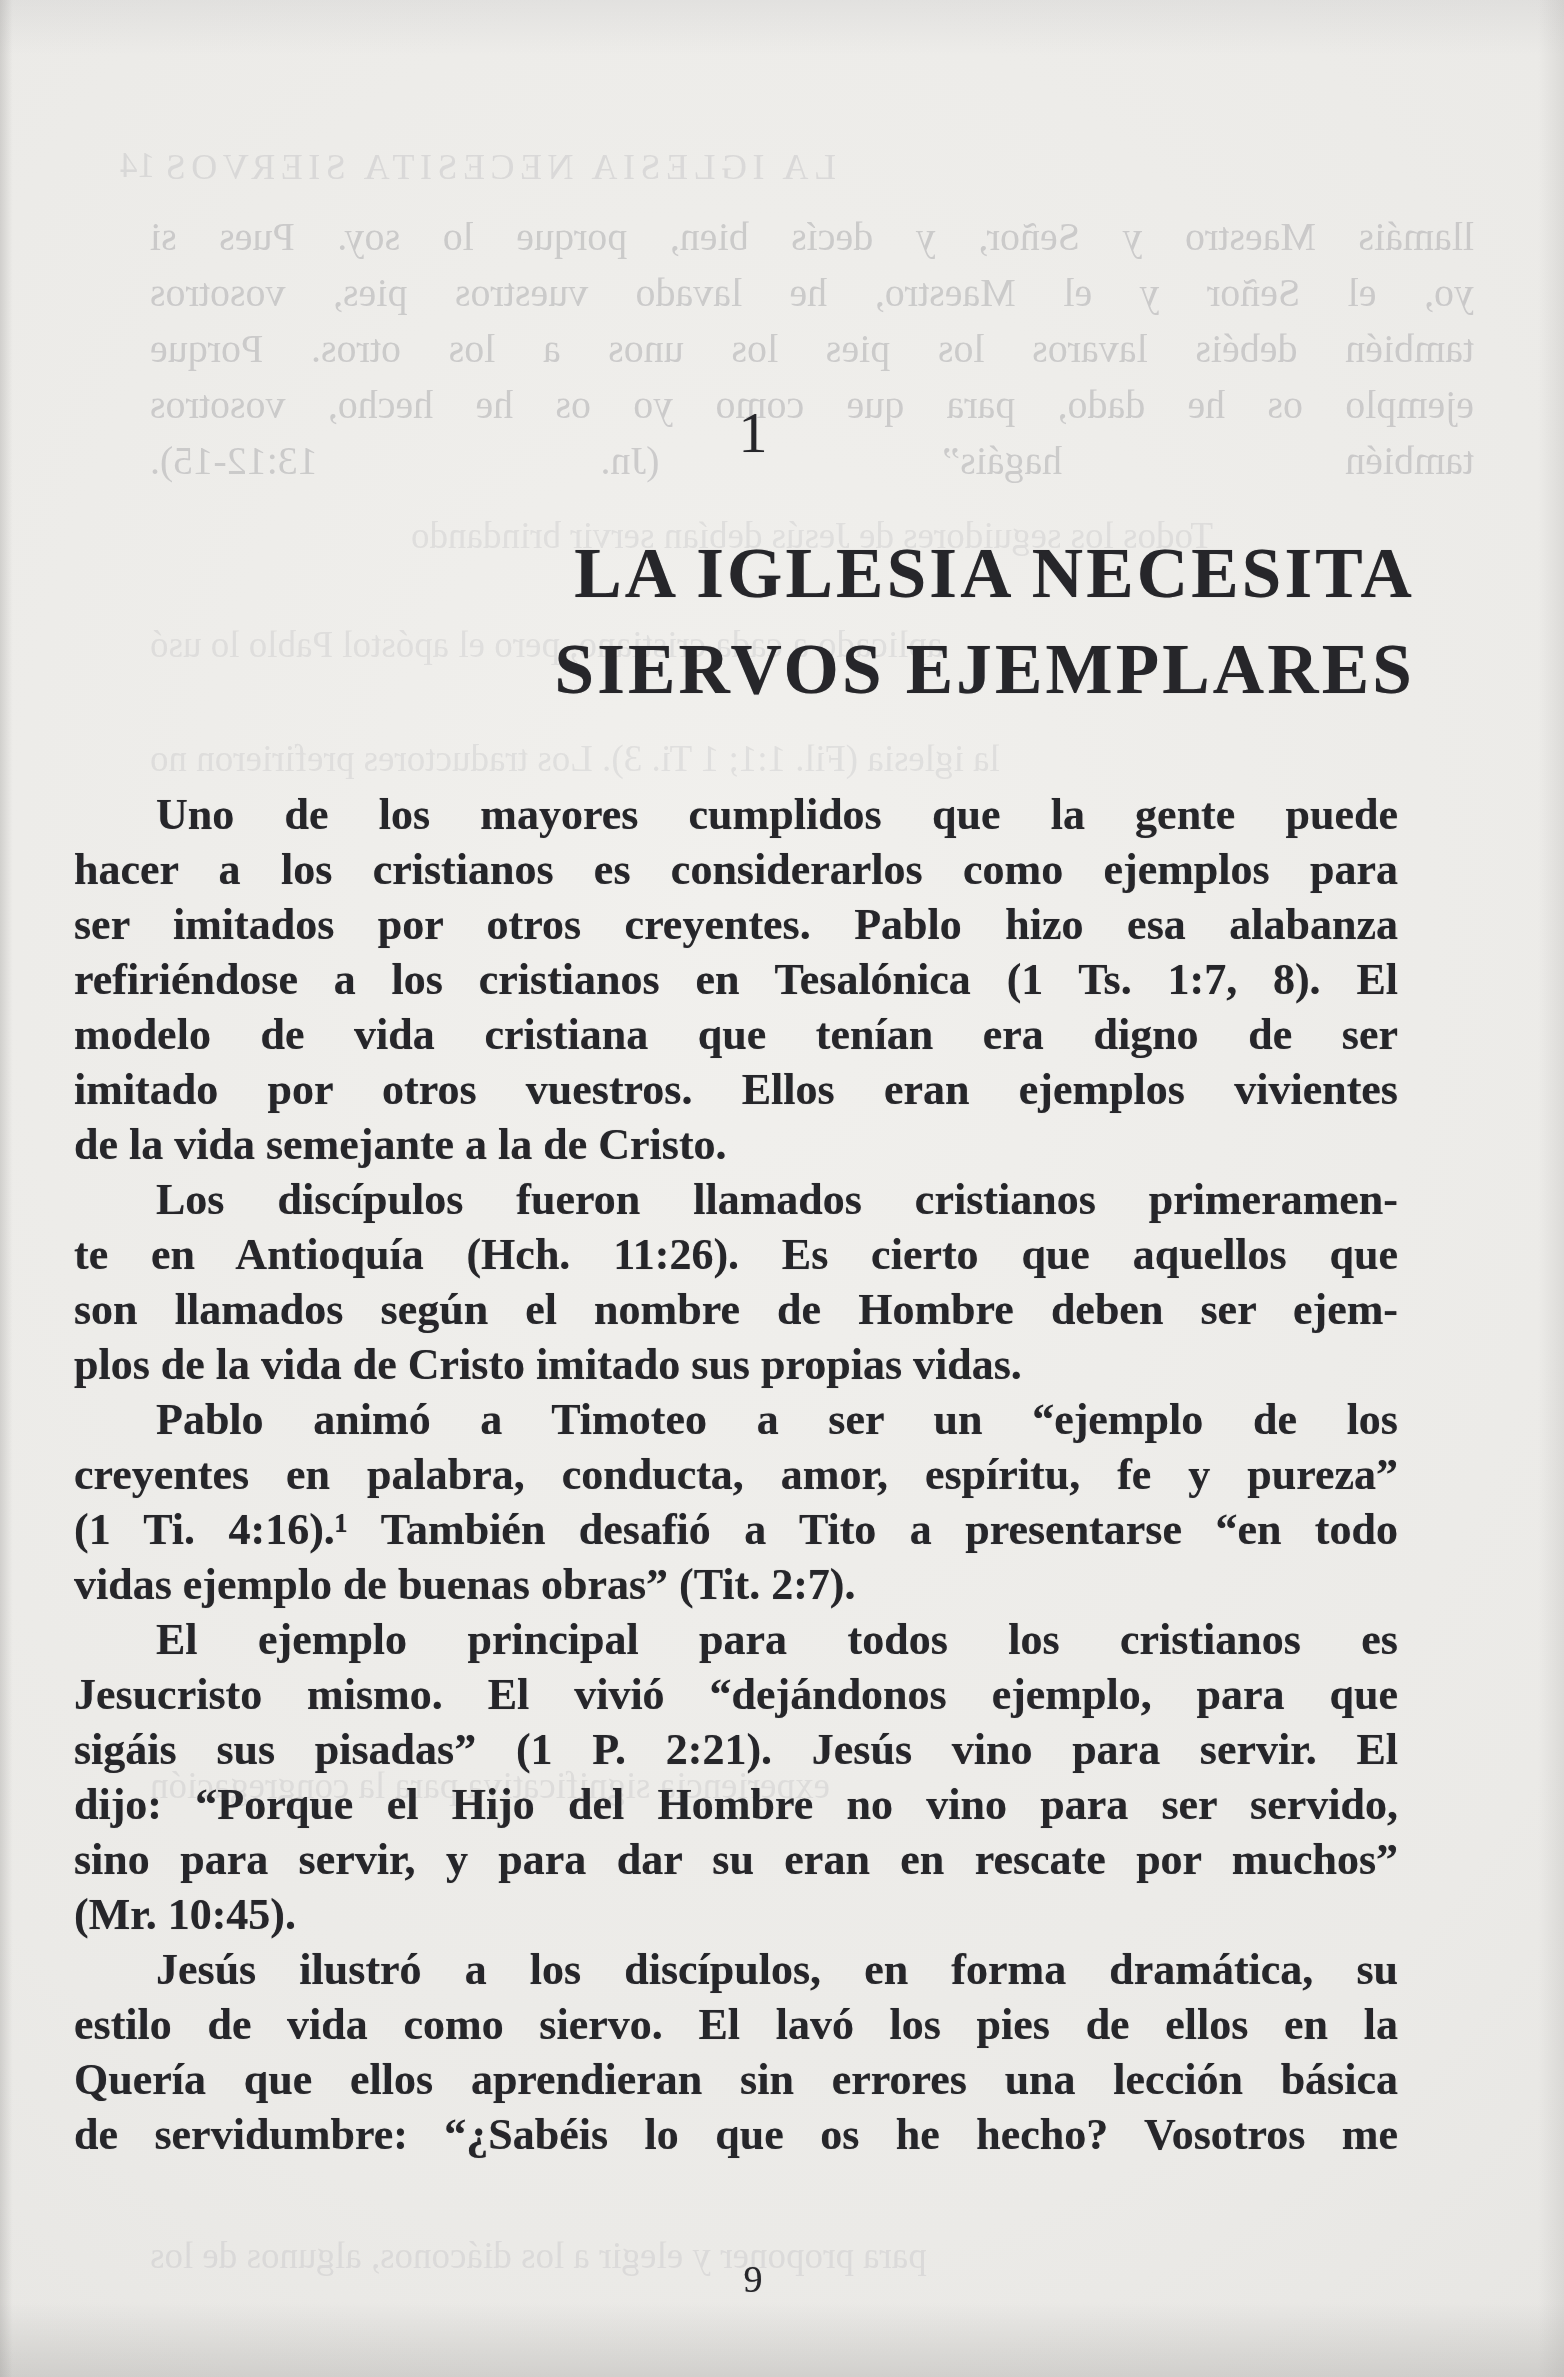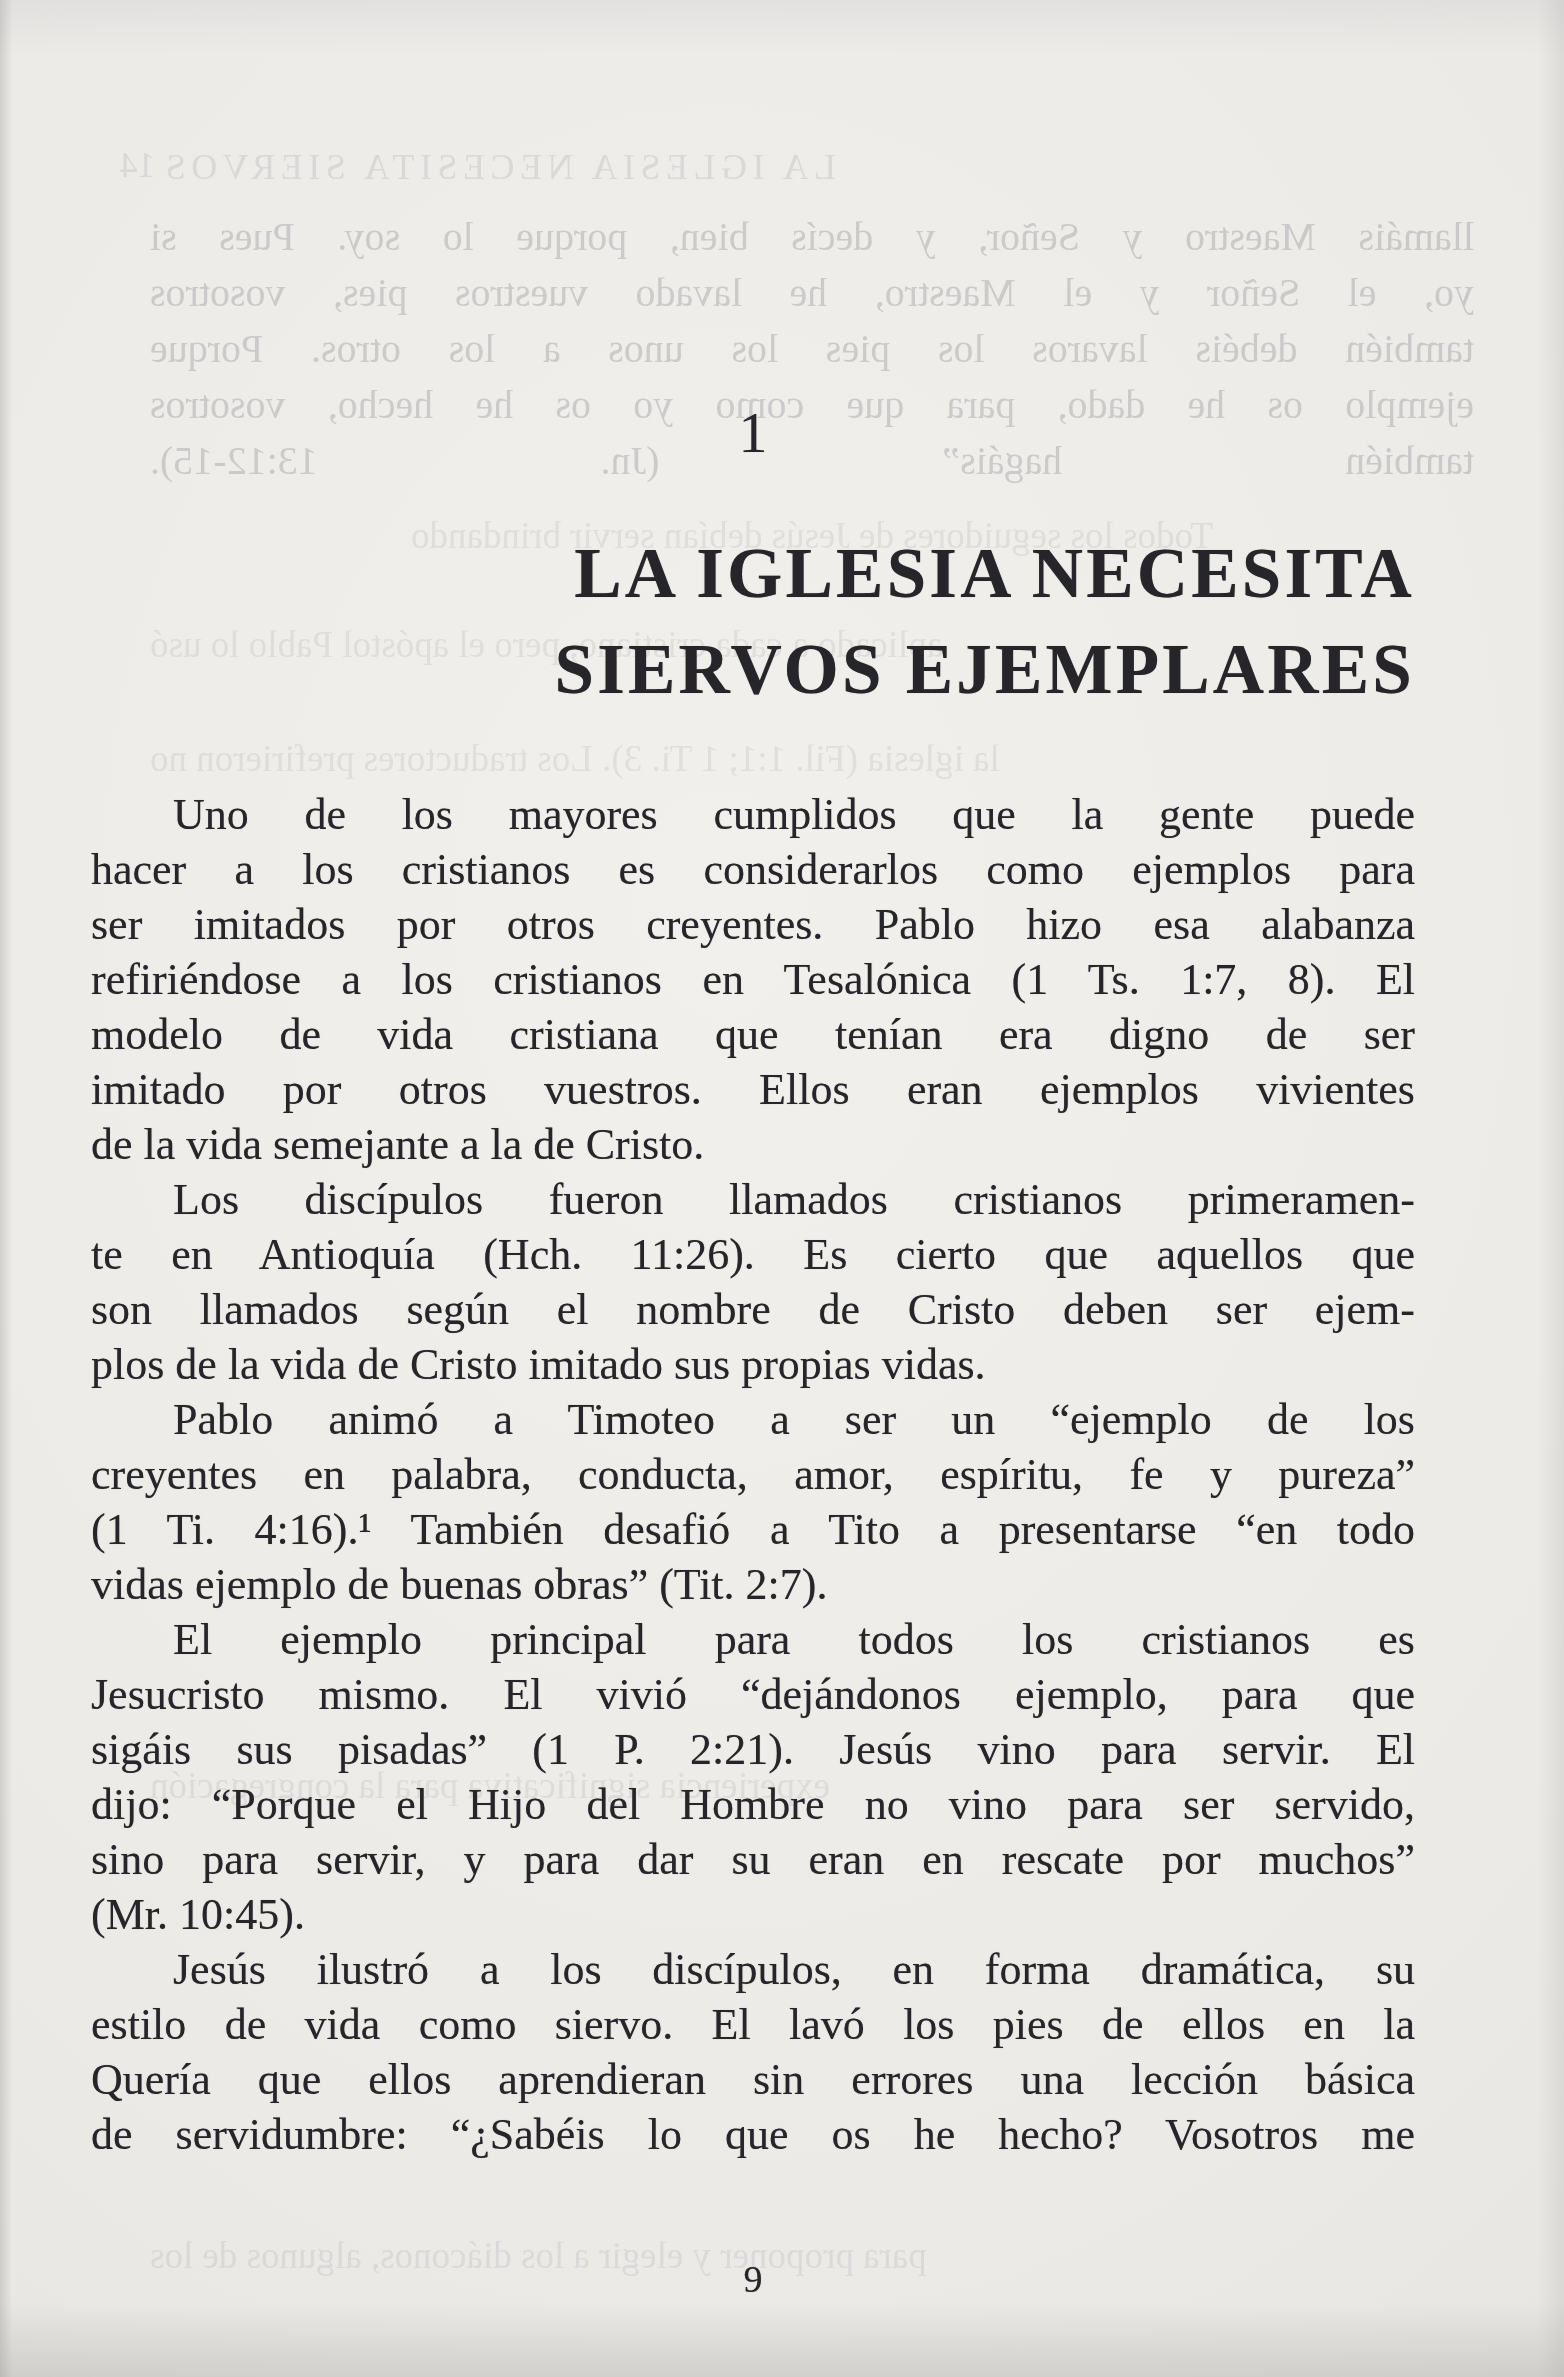--- a/index.html
+++ b/index.html
@@ -51,22 +51,22 @@
   .chapter-number {
     position: absolute; top: 397px; left: 91px; width: 1324px;
     text-align: center; font-size: 58px; line-height: 71px;
   }
   .chapter-title {
     position: absolute; top: 525px; left: 91px; width: 1324px; margin: 0;
     text-align: right; font-weight: bold;
     font-size: 71px; line-height: 96px; letter-spacing: 3.2px;
   }
   .body-text {
-    position: absolute; top: 787px; left: 91px; width: 1324px;
-    font-size: 44px; line-height: 55px;
+    position: absolute; top: 787px; left: 74px; width: 1324px;
+    font-size: 44px; line-height: 55px; font-weight: bold;
   }
   .para { margin: 0; }
   .line { text-align: justify; }
   .line.fill { text-align-last: justify; }
   .line.indent { text-indent: 82px; }
 
   .folio {
     position: absolute; top: 2257px; left: 91px; width: 1324px;
     text-align: center; font-size: 38px;
   }
@@ -111,21 +111,21 @@
           <div class="line fill">hacer a los cristianos es considerarlos como ejemplos para</div>
           <div class="line fill">ser imitados por otros creyentes. Pablo hizo esa alabanza</div>
           <div class="line fill">refiriéndose a los cristianos en Tesalónica (1 Ts. 1:7, 8). El</div>
           <div class="line fill">modelo de vida cristiana que tenían era digno de ser</div>
           <div class="line fill">imitado por otros vuestros. Ellos eran ejemplos vivientes</div>
           <div class="line">de la vida semejante a la de Cristo.</div>
         </div>
         <div class="para">
           <div class="line indent fill">Los discípulos fueron llamados cristianos primeramen-</div>
           <div class="line fill">te en Antioquía (Hch. 11:26). Es cierto que aquellos que</div>
-          <div class="line fill">son llamados según el nombre de Cristo deben ser ejem-</div>
+          <div class="line fill">son llamados según el nombre de Hombre deben ser ejem-</div>
           <div class="line">plos de la vida de Cristo imitado sus propias vidas.</div>
         </div>
         <div class="para">
           <div class="line indent fill">Pablo animó a Timoteo a ser un “ejemplo de los</div>
           <div class="line fill">creyentes en palabra, conducta, amor, espíritu, fe y pureza”</div>
           <div class="line fill">(1 Ti. 4:16).¹ También desafió a Tito a presentarse “en todo</div>
           <div class="line">vidas ejemplo de buenas obras” (Tit. 2:7).</div>
         </div>
         <div class="para">
           <div class="line indent fill">El ejemplo principal para todos los cristianos es</div>

